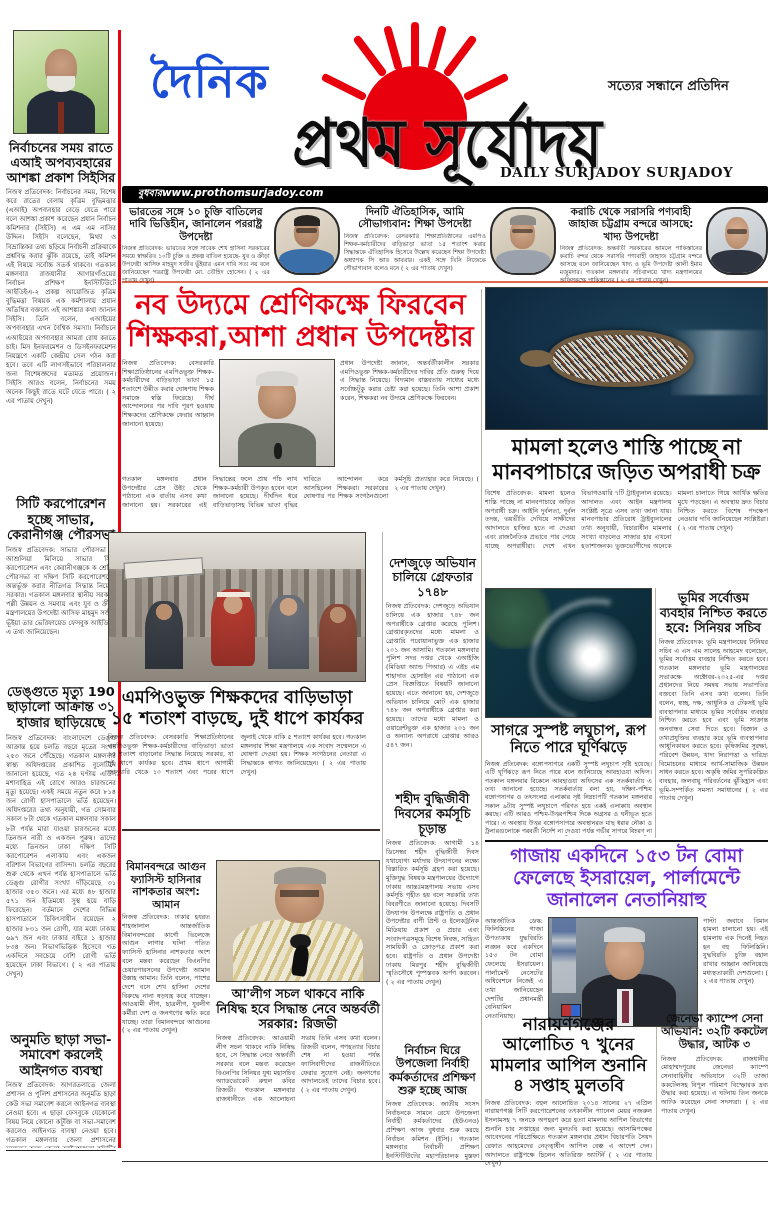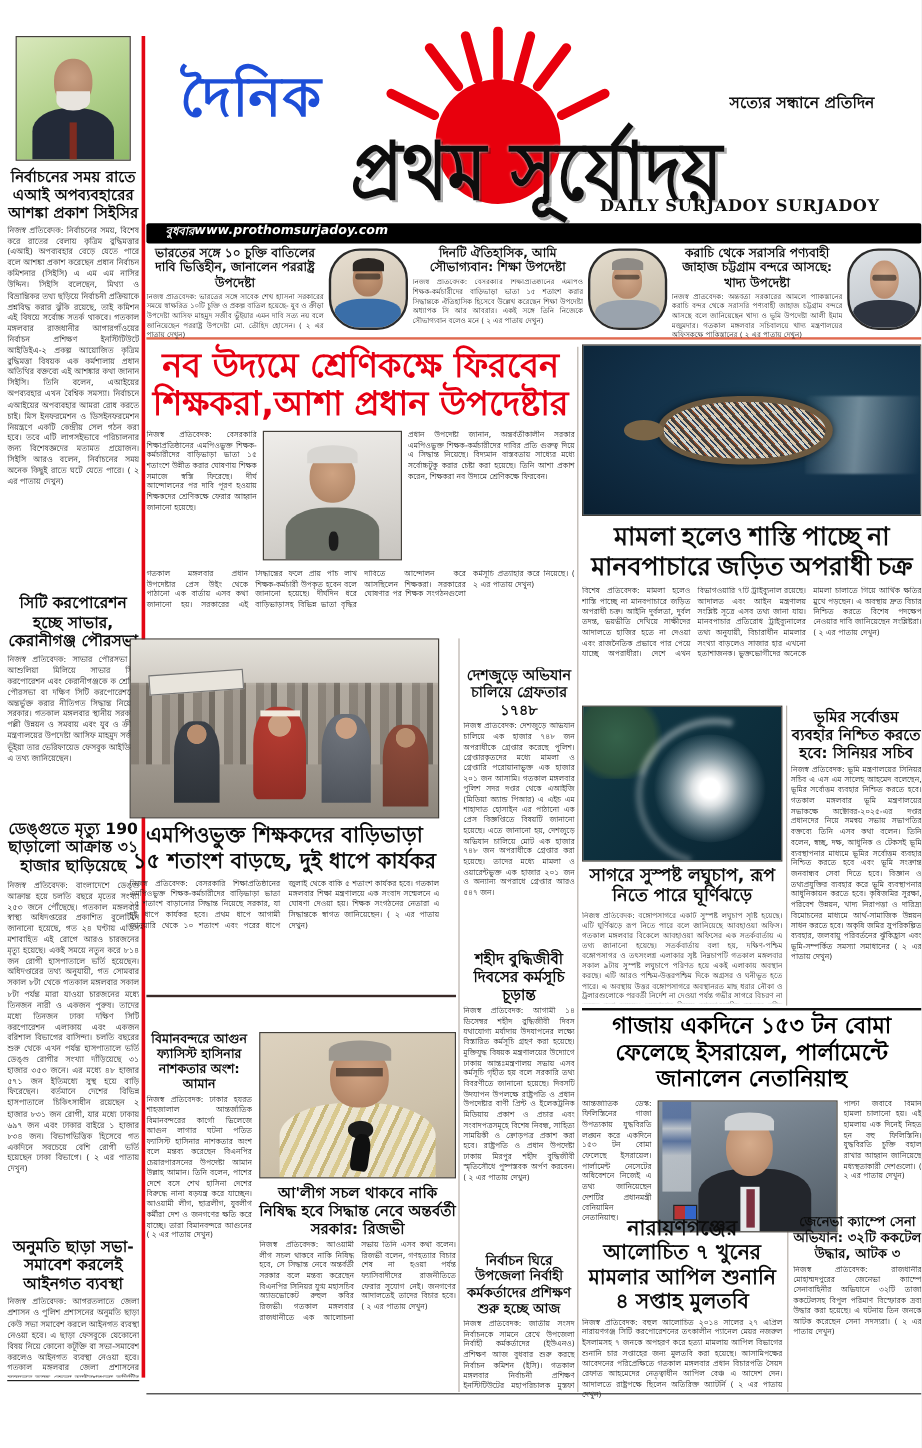--- a/index.html
+++ b/index.html
@@ -274,21 +274,21 @@
     <div class="bt" style="margin-top:3px;height:76px;font-size:6.1px;">নিজস্ব প্রতিবেদক: বঙ্গোপসাগরে একটি সুস্পষ্ট লঘুচাপ সৃষ্টি হয়েছে। এটি ঘূর্ণিঝড়ে রূপ নিতে পারে বলে জানিয়েছে আবহাওয়া অফিস। গতকাল মঙ্গলবার বিকেলে আবহাওয়া অফিসের এক সতর্কবার্তায় এ তথ্য জানানো হয়েছে। সতর্কবার্তায় বলা হয়, দক্ষিণ-পশ্চিম বঙ্গোপসাগর ও তৎসংলগ্ন এলাকার সৃষ্ট নিম্নচাপটি গতকাল মঙ্গলবার সকাল ৯টায় সুস্পষ্ট লঘুচাপে পরিণত হয়ে একই এলাকায় অবস্থান করছে। এটি আরও পশ্চিম-উত্তরপশ্চিম দিকে অগ্রসর ও ঘনীভূত হতে পারে। এ অবস্থায় উত্তর বঙ্গোপসাগরে অবস্থানরত মাছ ধরার নৌকা ও ট্রলারগুলোকে পরবর্তী নির্দেশ না দেওয়া পর্যন্ত গভীর সাগরে বিচরণ না করতে বলা হয়েছে। লঘুচাপের বিষয়ে আবহাওয়াবিদ বজলুর রশিদ বলেন, যে সুস্পষ্ট লঘুচাপটি ( ২ এর পাতায় দেখুন)</div>
   </div>
 
   <div class="abs" style="left:659px;top:590px;width:109px;">
     <div class="hl" style="font-size:12.5px;">ভূমির সর্বোত্তম ব্যবহার নিশ্চিত করতে হবে: সিনিয়র সচিব</div>
     <div class="bt" style="margin-top:3px;height:196px;">নিজস্ব প্রতিবেদক: ভূমি মন্ত্রণালয়ের সিনিয়র সচিব এ এস এম সালেহ আহমেদ বলেছেন, ভূমির সর্বোত্তম ব্যবহার নিশ্চিত করতে হবে। গতকাল মঙ্গলবার ভূমি মন্ত্রণালয়ের সভাকক্ষে অক্টোবর-২০২৫-এর দপ্তর প্রধানদের নিয়ে সমন্বয় সভায় সভাপতির বক্তব্যে তিনি এসব কথা বলেন। তিনি বলেন, স্বচ্ছ, দক্ষ, আধুনিক ও টেকসই ভূমি ব্যবস্থাপনার মাধ্যমে ভূমির সর্বোত্তম ব্যবহার নিশ্চিত করতে হবে এবং ভূমি সংক্রান্ত জনবান্ধব সেবা দিতে হবে। বিজ্ঞান ও তথ্যপ্রযুক্তির ব্যবহার করে ভূমি ব্যবস্থাপনার আধুনিকায়ন করতে হবে। কৃষিজমির সুরক্ষা, পরিবেশ উন্নয়ন, খাদ্য নিরাপত্তা ও দারিদ্র্য বিমোচনের মাধ্যমে আর্থ-সামাজিক উন্নয়ন সাধন করতে হবে। অকৃষি জমির সুপরিকল্পিত ব্যবহার, জলবায়ু পরিবর্তনের ঝুঁকিহ্রাস এবং ভূমি-সম্পর্কিত সমস্যা সমাধানের ( ২ এর পাতায় দেখুন)</div>
   </div>
 
   <div class="hrule" style="left:485px;top:840px;width:283px;height:2px;background:#111;"></div>
   <div class="abs" style="left:485px;top:845px;width:283px;">
-    <div class="hl" style="font-size:18.5px;color:#000000;">গাজায় একদিনে ১৫৩ টন বোমা ফেলেছে ইসরায়েল, পার্লামেন্টে জানালেন নেতানিয়াহু</div>
+    <div class="hl" style="font-size:18.5px;color:#6d28d9;">গাজায় একদিনে ১৫৩ টন বোমা ফেলেছে ইসরায়েল, পার্লামেন্টে জানালেন নেতানিয়াহু</div>
     <div style="display:flex;gap:5px;margin-top:5px;">
       <div class="bt" style="width:58px;height:112px;">আন্তর্জাতিক ডেস্ক: ফিলিস্তিনের গাজা উপত্যকায় যুদ্ধবিরতি লঙ্ঘন করে একদিনে ১৫৩ টন বোমা ফেলেছে ইসরায়েল। পার্লামেন্ট নেসেটের অধিবেশনে নিজেই এ তথ্য জানিয়েছেন দেশটির প্রধানমন্ত্রী বেনিয়ামিন নেতানিয়াহু।</div>
       <div class="photo ph-bibi" style="width:150px;height:110px;flex-shrink:0;">
         <div class="flag1"></div>
           <div class="suit"></div>
           <div class="shirt"></div>
           <div class="tie"></div>
           <div class="face"></div>
           <div class="hair"></div>
           <div class="pin"></div>

